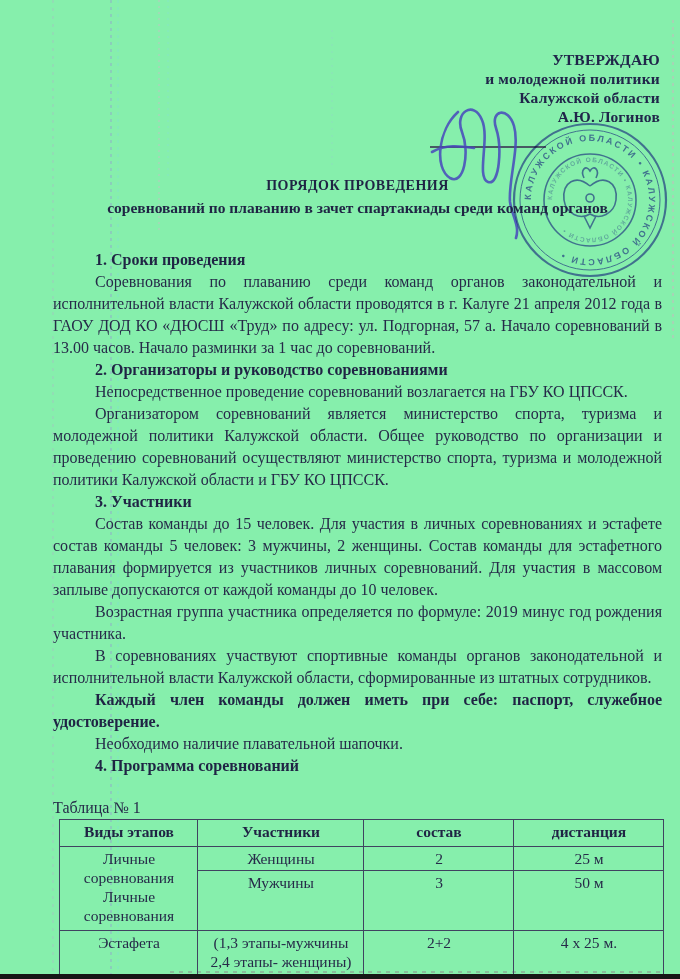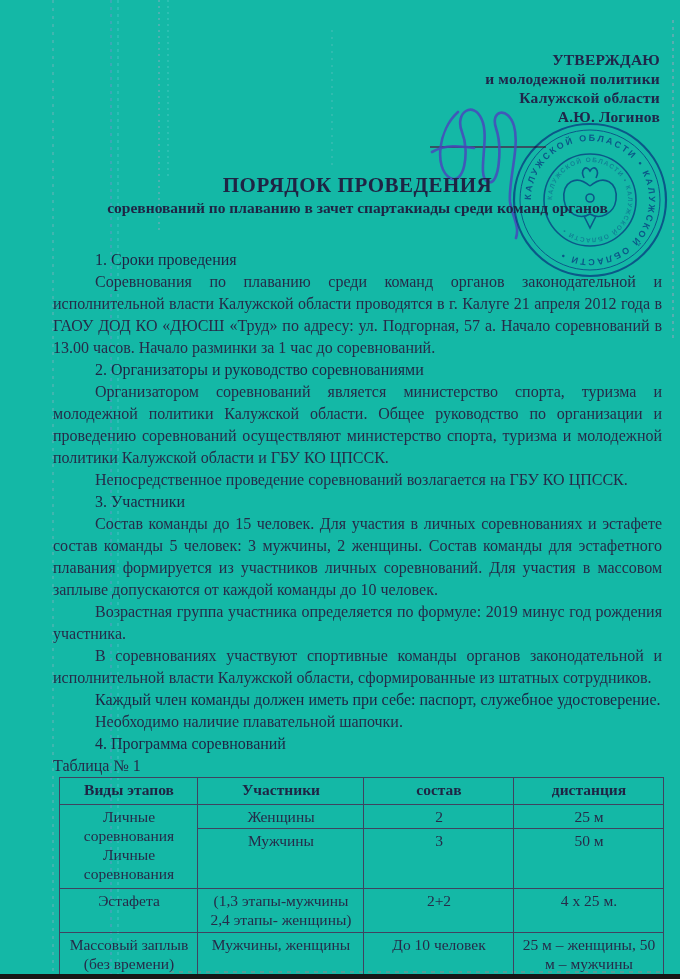--- a/index.html
+++ b/index.html
@@ -1,43 +1,43 @@
 <!DOCTYPE html>
 <html><head>
 <meta charset="utf-8">
 <style>
   html,body { margin:0; padding:0; background:#ffffff; }
   .page {
-    position:relative; width:680px; height:979px; background:#14b8a6;
+    position:relative; width:680px; height:979px; background:#86efac;
     font-family:"Liberation Serif", serif; color:#262b49; overflow:hidden;
   }
   
   .approval {
     position:absolute; top:50px; right:20px; width:280px;
     text-align:right; font-weight:bold; font-size:15.5px; line-height:19px;
     color:#20264a; letter-spacing:.2px;
   }
   
   .sig-line { position:absolute; left:430px; top:146px; width:116px; height:2px; background:#3d4056; opacity:.85; }
   .signature { position:absolute; left:430px; top:90px; filter:blur(.3px); }
   
   .stamp { position:absolute; left:506px; top:116px; filter:blur(.45px); opacity:.82; mix-blend-mode:multiply; }
   .stamp text { font-family:"Liberation Sans", sans-serif; font-weight:bold; fill:#5d5dc8; }
   
   .doc-title {
     position:absolute; top:175px; left:53px; width:609px; text-align:center;
     font-weight:bold; font-size:15.5px; line-height:21.5px; color:#1f2444;
   }
-  .doc-title .t1 { font-size:21px; letter-spacing:.5px; }
+  .doc-title .t1 { font-size:14px; letter-spacing:.5px; }
   
   .body { position:absolute; top:249px; left:53px; width:609px; font-size:16px; line-height:22px; }
   .body p { margin:0; text-indent:42px; text-align:justify; }
-  .body p.noindent { text-indent:0; }
-  .heading { font-weight:normal; color:#1f2444; }
-  .bold-par { font-weight:normal; color:#1f2444; }
+  .body p.noindent { text-indent:0;margin-top:20px; }
+  .heading { font-weight:bold; color:#1f2444; }
+  .bold-par { font-weight:bold; color:#1f2444; }
   
   .tbl-caption { text-align:right; margin:3px 2px 2px 0; text-indent:0 !important; }
   table.program {
     border-collapse:collapse; margin-left:6px; width:604px; table-layout:fixed;
     font-size:15.5px; line-height:19px;
   }
   table.program th, table.program td {
     border:1.6px solid #3f4360; vertical-align:top; text-align:center;
     padding:2px 6px 2px 7px; overflow:hidden;
   }
@@ -111,22 +111,22 @@
   <div class="doc-title">
     <div class="t1">ПОРЯДОК ПРОВЕДЕНИЯ</div>
     <div>соревнований по плаванию в зачет спартакиады среди команд органов</div>
   </div>
 
   <div class="body">
     <p class="heading">1. Сроки проведения</p>
     <p>Соревнования по плаванию среди команд органов законодательной и исполнительной власти Калужской области проводятся в г. Калуге 21 апреля 2012 года в ГАОУ ДОД КО «ДЮСШ «Труд» по адресу: ул. Подгорная, 57 а.   Начало соревнований в 13.00 часов. Начало разминки за 1 час до соревнований.</p>
 
     <p class="heading">2. Организаторы и руководство  соревнованиями</p>
+    <p>Непосредственное проведение соревнований возлагается на ГБУ КО ЦПССК.</p>
     <p>Организатором соревнований является министерство спорта, туризма и молодежной политики Калужской области. Общее руководство по организации и проведению соревнований осуществляют министерство спорта, туризма и молодежной политики Калужской области и ГБУ КО ЦПССК.</p>
-    <p>Непосредственное проведение соревнований возлагается на ГБУ КО ЦПССК.</p>
 
     <p class="heading">3. Участники</p>
     <p>Состав команды до 15 человек. Для участия в личных соревнованиях и эстафете состав команды 5 человек: 3 мужчины, 2 женщины. Состав команды для  эстафетного плавания формируется из участников личных соревнований.   Для участия в массовом заплыве допускаются от каждой команды до 10 человек.</p>
     <p>Возрастная группа участника определяется по формуле: 2019 минус год рождения участника.</p>
     <p>В соревнованиях участвуют спортивные команды органов законодательной и исполнительной власти Калужской области, сформированные из штатных сотрудников.</p>
     <p class="bold-par">Каждый член команды должен иметь при себе: паспорт, служебное удостоверение.</p>
     <p>Необходимо наличие плавательной шапочки.</p>
 
     <p class="heading">4.  Программа соревнований</p>
 

